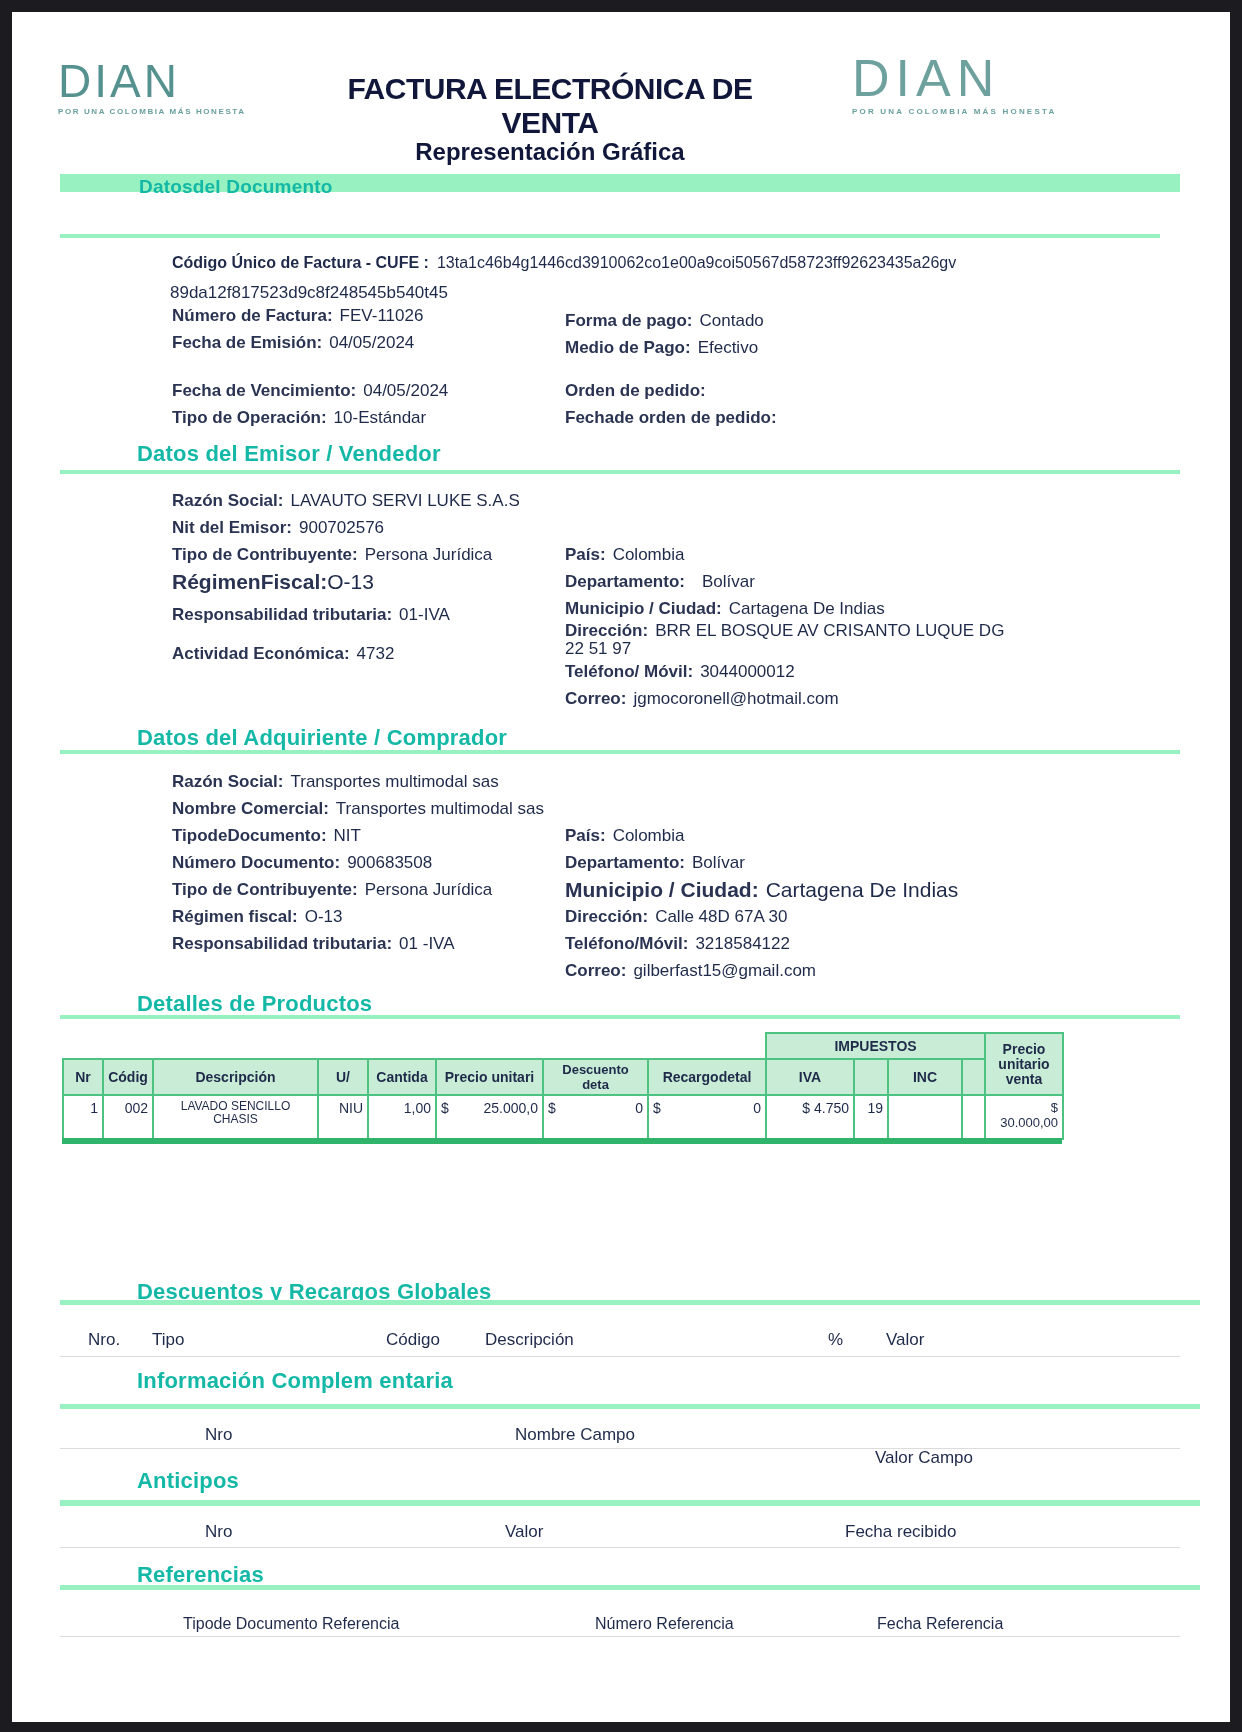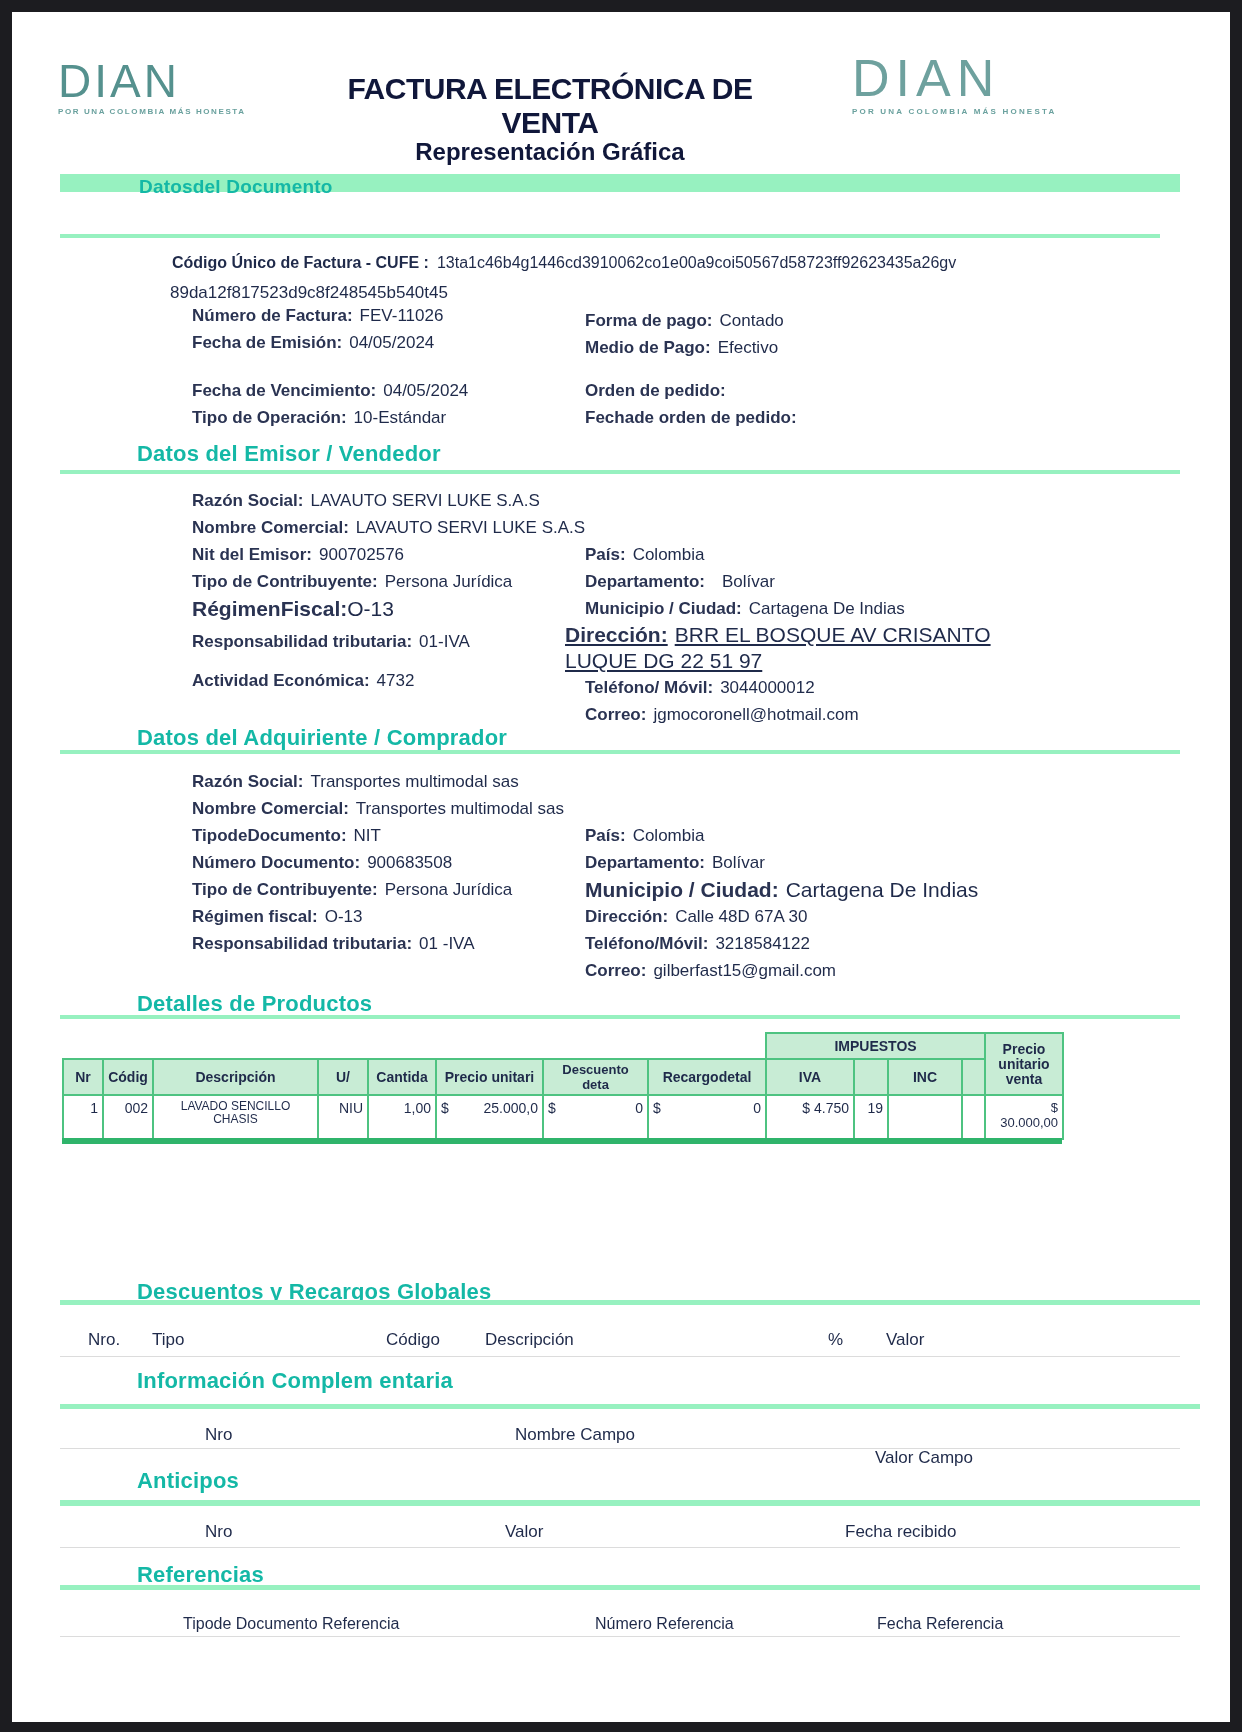--- a/index.html
+++ b/index.html
@@ -17,24 +17,24 @@
   .logo .word{font-weight:400;color:#55918e;letter-spacing:3px;}
   .logo .tag{font-size:8px;color:#6aa19e;letter-spacing:1.6px;margin-top:4px;font-weight:700;}
   
   .doc-title{font-size:30px;font-weight:700;color:#10173a;letter-spacing:-0.5px;text-align:center;}
   .doc-subtitle{font-size:24px;font-weight:700;color:#10173a;text-align:center;}
   .sect{font-size:22px;font-weight:700;color:#14b8a6;letter-spacing:0.2px;white-space:nowrap;}
   .gline{background:#97f1c0;}
   .grayline{background:#dcdcdc;height:1px;}
   .mintbar{background:#97f1c0;}
   
-  .fline{height:27px;line-height:27px;white-space:nowrap;font-size:17px;color:#1f2a4a;margin-left:20px;}
+  .fline{height:27px;line-height:27px;white-space:nowrap;font-size:17px;color:#1f2a4a;}
   .fline .lb{font-weight:700;margin-right:7px;color:#2a3352;}
   .fline.small{font-size:21px;}
-  .wrapline{line-height:26px;font-size:21px;white-space:normal;text-decoration:underline;}
+  .wrapline{line-height:18px;font-size:17px;white-space:normal;}
   .wrapline .lb{font-weight:700;margin-right:7px;color:#2a3352;}
   .cufe{font-size:16px;line-height:30px;white-space:nowrap;}
   .cufe .lb{font-weight:700;margin-right:8px;}
   
   .ptable{border-collapse:collapse;table-layout:fixed;width:1000px;font-size:14px;color:#1f2a4a;}
   .ptable td,.ptable th{border:2px solid #4ec381;padding:1px 4px;overflow:hidden;vertical-align:middle;}
   .ptable th{background:#c8ecd5;font-weight:700;text-align:center;}
   .ptable .blank{border:none;background:#ffffff;}
   .ptable .data td{vertical-align:top;padding-top:4px;background:#ffffff;}
   .ptable .r{text-align:right;}
@@ -86,21 +86,20 @@
 <div class="abs" style="left:565px;top:377px;">
   <div class="fline"><span class="lb">Orden  de  pedido:</span><span></span></div>
   <div class="fline"><span class="lb">Fechade orden de pedido:</span><span></span></div>
 </div>
 
 <div class="abs sect" style="left:137px;top:441px;">Datos del Emisor / Vendedor</div>
 <div class="abs gline" style="left:60px;top:470px;width:1120px;height:4px;"></div>
 
 <div class="abs" style="left:172px;top:487px;">
   <div class="fline"><span class="lb">Razón  Social:</span><span>LAVAUTO  SERVI  LUKE  S.A.S</span></div>
-  <div class="fline"><span class="lb">Nombre  Comercial:</span><span>LAVAUTO  SERVI  LUKE  S.A.S</span></div>
   <div class="fline"><span class="lb">Nit del Emisor:</span><span>900702576</span></div>
   <div class="fline"><span class="lb">Tipo de Contribuyente:</span><span>Persona Jurídica</span></div>
   <div class="fline small"><span class="lb" style="margin-right:0;">RégimenFiscal:</span><span>O-13</span></div>
   <div style="height:6px;"></div>
   <div class="fline"><span class="lb">Responsabilidad  tributaria:</span><span>01-IVA</span></div>
   <div style="height:12px;"></div>
   <div class="fline"><span class="lb">Actividad  Económica:</span><span>4732</span></div>
 </div>
 <div class="abs" style="left:565px;top:541px;width:440px;">
   <div class="fline"><span class="lb">País:</span><span>Colombia</span></div>

